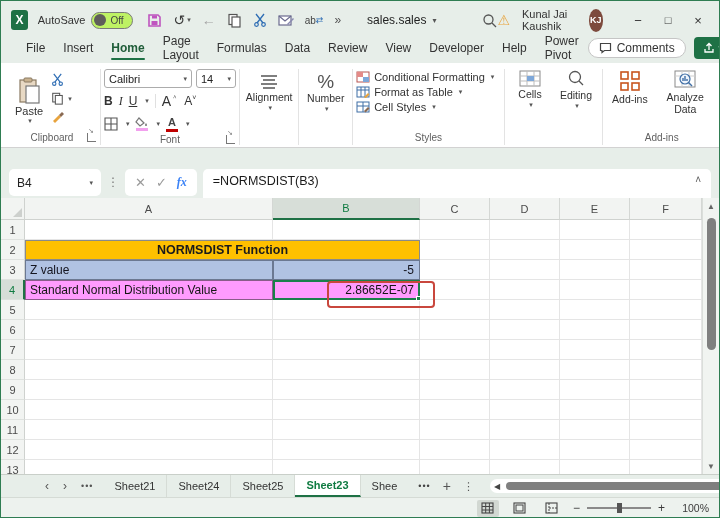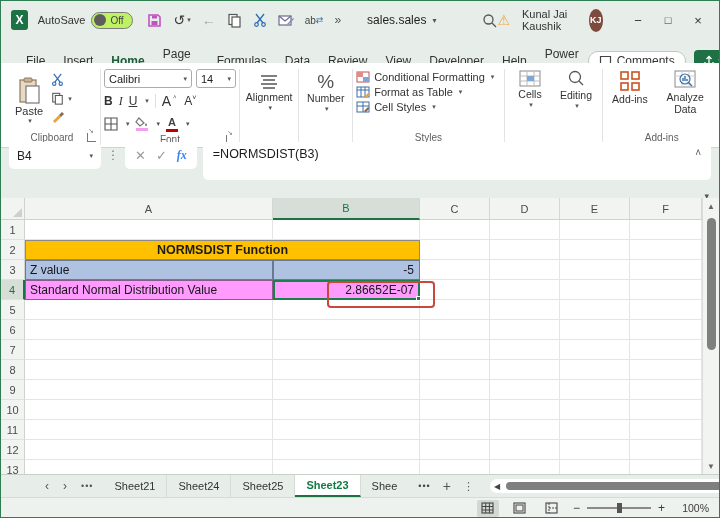--- a/index.html
+++ b/index.html
@@ -24,21 +24,21 @@
   .chev { font-size:7px; color:#555; margin-left:2px; }
   .fname { margin-left:26px; display:flex; align-items:center; gap:4px; font-size:12px; color:#222; }
   .tb-search { margin-left:46px; }
   .tb-right { margin-left:auto; display:flex; align-items:center; gap:12px; }
   .warn { color:#E8A33D; font-size:14px; }
   .avatar { width:23px; height:23px; border-radius:50%; background:#7d4a3d; color:#fff; font-size:9px; font-weight:bold; display:flex; align-items:center; justify-content:center; }
   .winctl { display:flex; align-items:center; gap:0; margin-left:8px; }
   .winctl span { width:30px; text-align:center; font-size:13px; color:#333; }
 
   
-  #menubar { top:48px; height:24px; display:flex; align-items:center; padding:0 10px 0 16px; font-size:12px; color:#333; }
+  #menubar { top:35px; height:24px; display:flex; align-items:center; padding:0 10px 0 16px; font-size:12px; color:#333; }
   .mitem { padding:2px 9px; position:relative; }
   .mitem.active { font-weight:bold; color:#1f5c38; }
   .mitem.active::after { content:""; position:absolute; left:9px; right:9px; bottom:-3px; height:2px; background:#1E7145; border-radius:2px; }
   .menu-right { margin-left:auto; display:flex; align-items:center; gap:8px; }
   .comments-btn { display:flex; align-items:center; gap:5px; background:#fff; border:1px solid #c5c5c5; border-radius:13px; padding:2px 10px; font-size:12px; }
   .share-btn { background:#1E7145; border-radius:4px; height:22px; width:38px; display:flex; align-items:center; justify-content:center; gap:3px; color:#fff; }
 
   
   #ribbon { top:62px; height:85px; background:#fff; border-bottom:1px solid #d2d2d2; display:flex; padding:3px 2px 0 6px; }
   .group { display:flex; flex-direction:column; }
@@ -56,21 +56,21 @@
   .aa { position:relative; font-size:12px; }
   .aa sup { font-size:7px; }
   .colorbtn { display:flex; flex-direction:column; align-items:center; line-height:1; }
   .colorbar { width:12px; height:3px; margin-top:1px; }
   .stack-btn { display:flex; flex-direction:column; align-items:center; justify-content:flex-start; padding-top:4px; font-size:11px; color:#333; gap:1px; }
   .styles-col { display:flex; flex-direction:column; justify-content:flex-start; gap:3px; padding-top:5px; }
   .styles-row { display:flex; align-items:center; gap:4px; font-size:11px; color:#333; }
   .ribbon-collapse { position:absolute; right:10px; top:128px; font-size:9px; color:#555; }
 
   
-  #fbar { top:136px; height:50px; display:flex; align-items:flex-start; padding:5px 8px 0 8px; gap:6px; }
+  #fbar { top:163px; height:50px; display:flex; align-items:flex-start; padding:5px 8px 0 8px; gap:6px; }
   .namebox { width:92px; height:27px; background:#fff; border-radius:5px; display:flex; align-items:center; justify-content:space-between; padding:0 8px; font-size:12px; color:#222; }
   .dots { color:#777; font-size:12px; padding-top:6px; }
   .fxbox { height:27px; background:#fff; border-radius:5px; display:flex; align-items:center; gap:10px; padding:0 10px; color:#9a9a9a; font-size:12px; }
   .fx { font-style:italic; font-family:"Liberation Serif",serif; color:#3b82f6; font-weight:bold; }
   .formulabox { flex:1; height:38px; background:#fff; border-radius:5px; display:flex; align-items:flex-start; justify-content:space-between; padding:5px 10px; font-size:12.5px; color:#1a1a1a; }
   .fcollapse { font-size:10px; color:#555; }
 
   
   #grid { top:197px; height:276px; background:#fff; overflow:hidden; }
   .hdr-row { display:flex; height:22px; }

